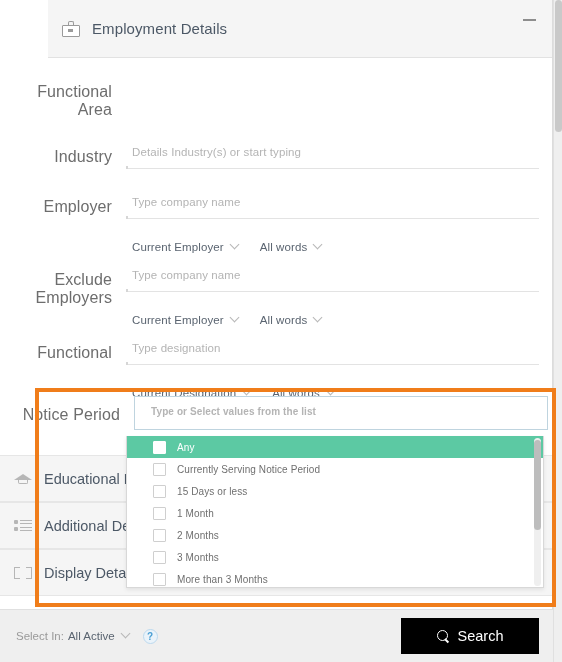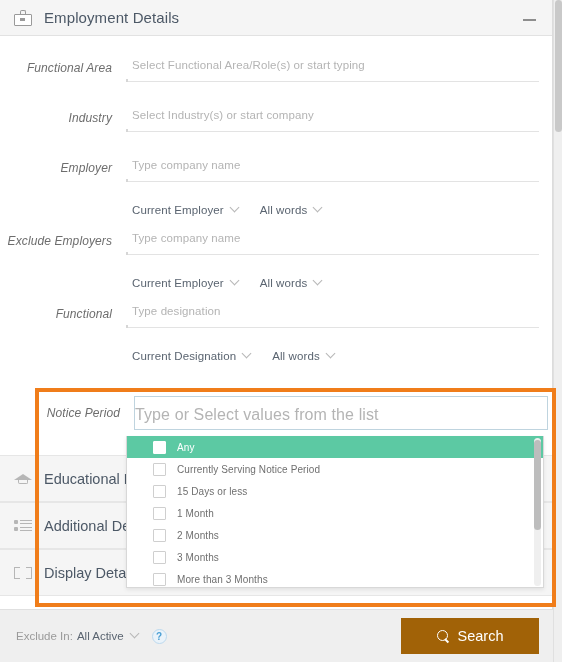--- a/index.html
+++ b/index.html
@@ -33,25 +33,26 @@
   .card {
     position: absolute; top: 0; left: 0;
     width: 553px; height: 662px;
     background: #fff;
     border-right: 1px solid #dcdcdc;
   }
 
   
   .card-header {
     position: relative;
-    height: 36px;
+    height: 58px;
     background: #f5f5f5;
     border-bottom: 1px solid #e2e2e2;
     display: flex; align-items: center;
     padding-left: 14px;
+    margin-left: 48px;
   }
   .briefcase {
     width: 18px; height: 16px;
     position: relative;
     flex: 0 0 auto;
   }
   .briefcase .body {
     position: absolute; left: 0; bottom: 0;
     width: 18px; height: 12px;
     border: 1.5px solid #9a9a9a;
@@ -96,26 +97,25 @@
   }
   .field-row {
     position: relative;
     display: flex;
     align-items: flex-start;
     margin-bottom: 4px;
   }
   .field-label {
     width: 112px;
     text-align: right;
-    font-size: 12px;
+    font-size: 16px;
     color: #6d6d6d;
     padding-top: 7px;
     flex: 0 0 auto;
     letter-spacing: .1px;
-    font-style: italic;
   }
   .field-control {
     margin-left: 14px;
     flex: 1 1 auto;
     padding-right: 13px;
   }
   .underline-input {
     position: relative;
     height: 28px;
     border-bottom: 1px solid #e3e3e3;
@@ -242,24 +242,25 @@
   .notice-row {
     display: flex; align-items: flex-start;
   }
   .notice-input {
     position: relative;
     height: 34px;
     border: 1px solid #bfd4df;
     background: #fff;
   }
   .notice-input .ph {
-    position: absolute; left: 0; top: 9px;
-    font-size: 16px;
+    position: absolute; left: 16px; top: 9px;
+    font-size: 10px;
     color: #b4b4b4;
     letter-spacing: .1px;
+    font-weight: bold;
   }
 
   
   .dropdown {
     position: absolute;
     left: 126px; top: 436px;
     width: 418px;
     height: 152px;
     background: #fff;
     border: 1px solid #d8d8d8;
@@ -334,21 +335,21 @@
     line-height: 13px;
     text-align: center;
     margin-left: 14px;
     cursor: pointer;
     font-weight: bold;
   }
   .search-btn {
     position: absolute;
     right: 14px; top: 8px;
     width: 138px; height: 36px;
-    background: #a16207;
+    background: #000000;
     color: #fff;
     font-size: 14.5px;
     display: flex; align-items: center; justify-content: center;
     cursor: pointer;
     border: none;
   }
   .mag {
     position: relative;
     width: 13px; height: 13px;
     margin-right: 8px;
@@ -382,33 +383,28 @@
         <div class="body"></div>
       </div>
       <div class="card-title">Employment Details</div>
       <div class="minimize-btn"></div>
     </div>
 
     <div class="form-body">
 
       <div class="field-row">
         <div class="field-label">Functional Area</div>
-        <div class="field-control">
-          <div class="underline-input">
-            <span class="ph">Select Functional Area/Role(s) or start typing</span>
-          </div>
-        </div>
       </div>
       <div class="spacer-18"></div>
 
       <div class="field-row">
         <div class="field-label">Industry</div>
         <div class="field-control">
           <div class="underline-input">
-            <span class="ph">Select Industry(s) or start company</span>
+            <span class="ph">Details Industry(s) or start typing</span>
           </div>
         </div>
       </div>
       <div class="spacer-18"></div>
 
       <div class="field-row">
         <div class="field-label">Employer</div>
         <div class="field-control">
           <div class="underline-input">
             <span class="ph">Type company name</span>
@@ -537,21 +533,21 @@
       </div>
       <div class="dd-scroll">
         <div class="thumb"></div>
       </div>
     </div>
 
     <div class="highlight-box"></div>
 
     <div class="footer">
       <div class="active-in">
-        <span class="lbl">Exclude In:</span>
+        <span class="lbl">Select In:</span>
         <span class="val">All Active</span>
         <span class="caret"></span>
       </div>
       <div class="help-icon">?</div>
       <div class="search-btn">
         <span class="mag"></span>
         <span>Search</span>
       </div>
     </div>
 

